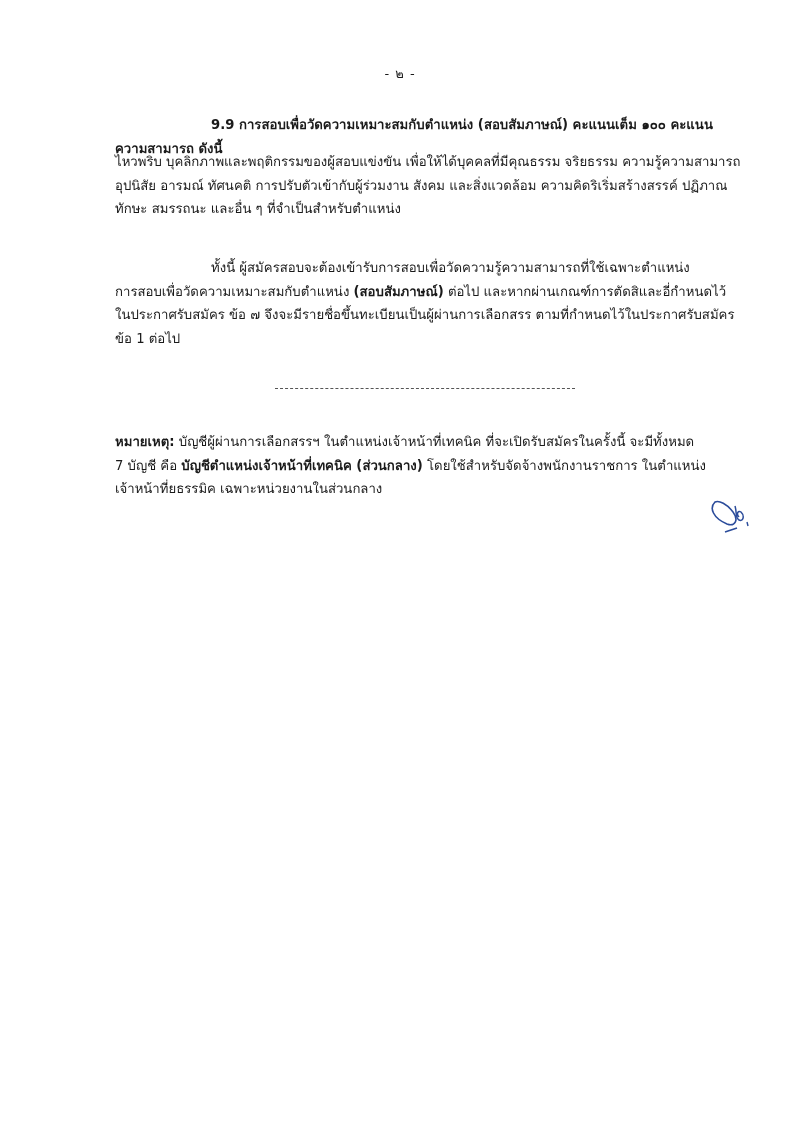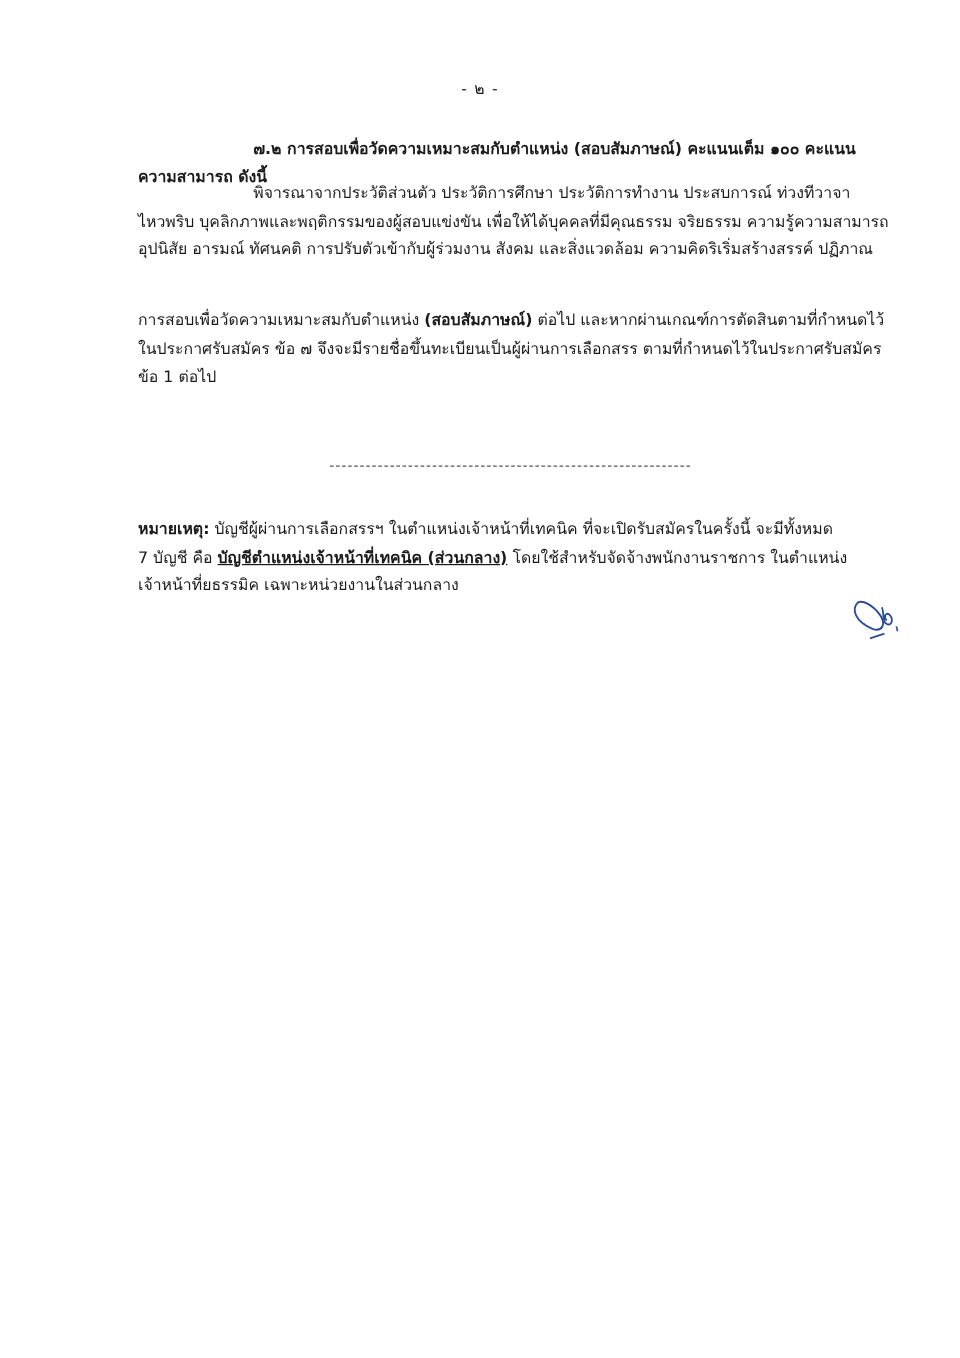--- a/index.html
+++ b/index.html
@@ -10,51 +10,52 @@
   }
   .page { position: absolute; left: 0; top: 0; width: 800px; height: 1132px; background: #fff; }
   .page-number {
     position: absolute; top: 63px; left: 0; width: 800px; text-align: center;
     font-size: 13px; letter-spacing: 1px;
   }
   .block { position: absolute; left: 115px; width: 655px; font-size: 13.2px; line-height: 23.5px; }
   .line { white-space: nowrap; display: block; }
   .indent { padding-left: 96px; }
   .b { font-weight: bold; }
-  .u { text-decoration: underline; }
+  .u { }
   .sec-heading { top: 113px; }
   .para1 { top: 150px; }
   .para2 { top: 256px; }
   .divider {
     position: absolute; top: 388px; left: 275px; width: 300px; height: 0;
     border-top: 1px dashed #555;
   }
   .note { top: 430px; }
   .signature { position: absolute; left: 705px; top: 496px; width: 60px; height: 40px; }
 </style>
 </head>
 <body>
 
 <div class="page">
 
   <div class="page-number">- ๒ -</div>
 
   <div class="block sec-heading b">
-    <span class="line indent">๗.๒ การสอบเพื่อวัดความเหมาะสมกับตำแหน่ง (สอบสัมภาษณ์) คะแนนเต็ม ๑๐๐ คะแนน</span>
+    <span class="line indent">9.9 การสอบเพื่อวัดความเหมาะสมกับตำแหน่ง (สอบสัมภาษณ์) คะแนนเต็ม ๑๐๐ คะแนน</span>
     <span class="line">ความสามารถ ดังนี้</span>
   </div>
 
   <div class="block para1">
-    <span class="line indent">พิจารณาจากประวัติส่วนตัว ประวัติการศึกษา ประวัติการทำงาน ประสบการณ์ ท่วงทีวาจา</span>
     <span class="line">ไหวพริบ บุคลิกภาพและพฤติกรรมของผู้สอบแข่งขัน เพื่อให้ได้บุคคลที่มีคุณธรรม จริยธรรม ความรู้ความสามารถ</span>
     <span class="line">อุปนิสัย อารมณ์ ทัศนคติ การปรับตัวเข้ากับผู้ร่วมงาน สังคม และสิ่งแวดล้อม ความคิดริเริ่มสร้างสรรค์ ปฏิภาณ</span>
+    <span class="line">ทักษะ สมรรถนะ และอื่น ๆ ที่จำเป็นสำหรับตำแหน่ง</span>
   </div>
 
   <div class="block para2">
-    <span class="line"><span>การสอบเพื่อวัดความเหมาะสมกับตำแหน่ง </span><span class="b">(สอบสัมภาษณ์)</span><span> ต่อไป และหากผ่านเกณฑ์การตัดสินตามที่กำหนดไว้</span></span>
+    <span class="line indent">ทั้งนี้ ผู้สมัครสอบจะต้องเข้ารับการสอบเพื่อวัดความรู้ความสามารถที่ใช้เฉพาะตำแหน่ง</span>
+    <span class="line"><span>การสอบเพื่อวัดความเหมาะสมกับตำแหน่ง </span><span class="b">(สอบสัมภาษณ์)</span><span> ต่อไป และหากผ่านเกณฑ์การตัดสิและอี่กำหนดไว้</span></span>
     <span class="line">ในประกาศรับสมัคร ข้อ ๗ จึงจะมีรายชื่อขึ้นทะเบียนเป็นผู้ผ่านการเลือกสรร ตามที่กำหนดไว้ในประกาศรับสมัคร</span>
     <span class="line">ข้อ 1 ต่อไป</span>
   </div>
 
   <div class="divider"></div>
 
   <div class="block note">
     <span class="line"><span class="b">หมายเหตุ:</span><span> บัญชีผู้ผ่านการเลือกสรรฯ ในตำแหน่งเจ้าหน้าที่เทคนิค ที่จะเปิดรับสมัครในครั้งนี้ จะมีทั้งหมด</span></span>
     <span class="line"><span>7 บัญชี คือ </span><span class="b u">บัญชีตำแหน่งเจ้าหน้าที่เทคนิค (ส่วนกลาง)</span><span> โดยใช้สำหรับจัดจ้างพนักงานราชการ ในตำแหน่ง</span></span>
     <span class="line">เจ้าหน้าที่ยธรรมิค เฉพาะหน่วยงานในส่วนกลาง</span>

